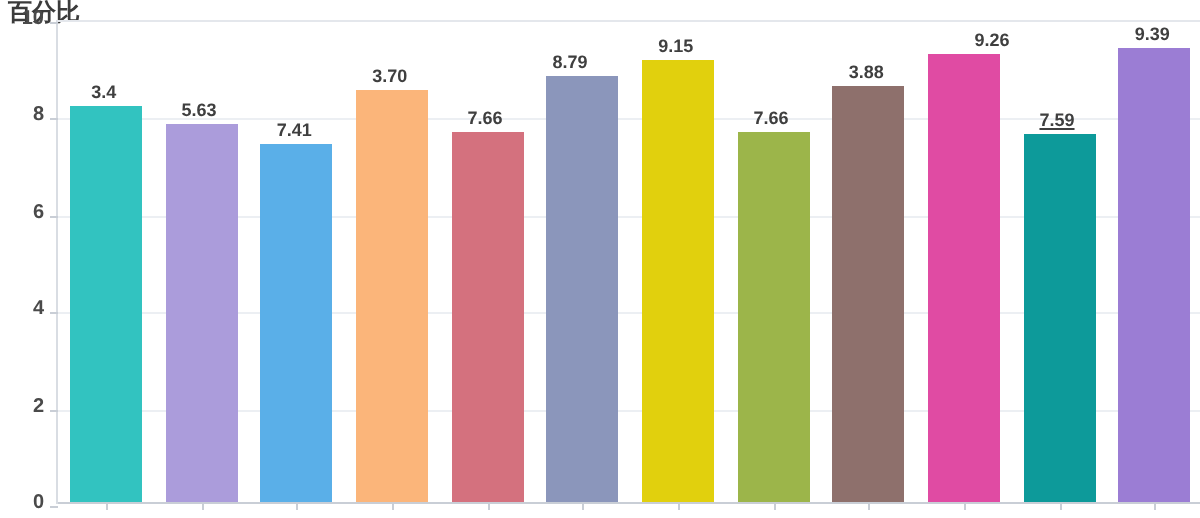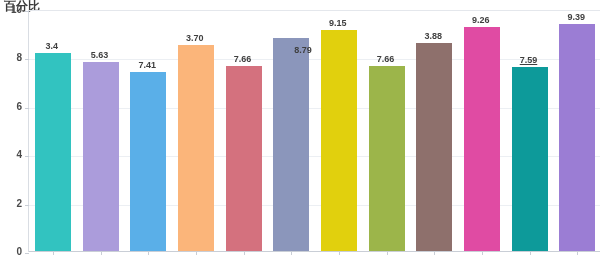--- a/index.html
+++ b/index.html
@@ -142,20 +142,20 @@
     <div class="y-tick-label" style="left: 0px; right: auto; width: 22px; top: 53.4px; position: absolute; text-align: right;">8</div>
     <div class="y-tick-label" style="left: 0px; right: auto; width: 22px; top: 101.8px; position: absolute; text-align: right;">6</div>
     <div class="y-tick-label" style="left: 0px; right: auto; width: 22px; top: 150.2px; position: absolute; text-align: right;">4</div>
     <div class="y-tick-label" style="left: 0px; right: auto; width: 22px; top: 198.6px; position: absolute; text-align: right;">2</div>
     <div class="y-tick-label" style="left: 0px; right: auto; width: 22px; top: 247px; position: absolute; text-align: right;">0</div>
     <div class="bar-label" style="left: 27.8333px; width: 48px; top: 40.56px;">3.4</div>
     <div class="bar-label" style="left: 75.5px; width: 48px; top: 50.482px;">5.63</div>
     <div class="bar-label" style="left: 123.167px; width: 48px; top: 59.678px;">7.41</div>
     <div class="bar-label" style="left: 170.833px; width: 48px; top: 33.058px;">3.70</div>
     <div class="bar-label" style="left: 218.5px; width: 48px; top: 53.628px;">7.66</div>
-    <div class="bar-label" style="left: 279px; width: 48px; top: 26.282px; margin-top: 19px;">8.79</div>
+    <div class="bar-label" style="left: 261px; width: 48px; top: 26.282px;">8.79</div>
     <div class="bar-label" style="left: 313.833px; width: 48px; top: 17.57px;">9.15</div>
     <div class="bar-label" style="left: 361.5px; width: 48px; top: 53.628px;">7.66</div>
     <div class="bar-label" style="left: 409.167px; width: 48px; top: 31.122px;">3.88</div>
-    <div class="bar-label" style="left: 456.833px; width: 48px; top: 14.908px;">9.26</div>
+    <div class="bar-label" style="left: 456.833px; width: 48px; top: 14.908px; text-align: right;">9.26</div>
     <div class="bar-label" style="left: 504.5px; width: 48px; top: 55.322px; text-decoration: underline;">7.59</div>
     <div class="bar-label" style="left: 552.167px; width: 48px; top: 11.762px;">9.39</div>
   </div>
 
 </body></html>

